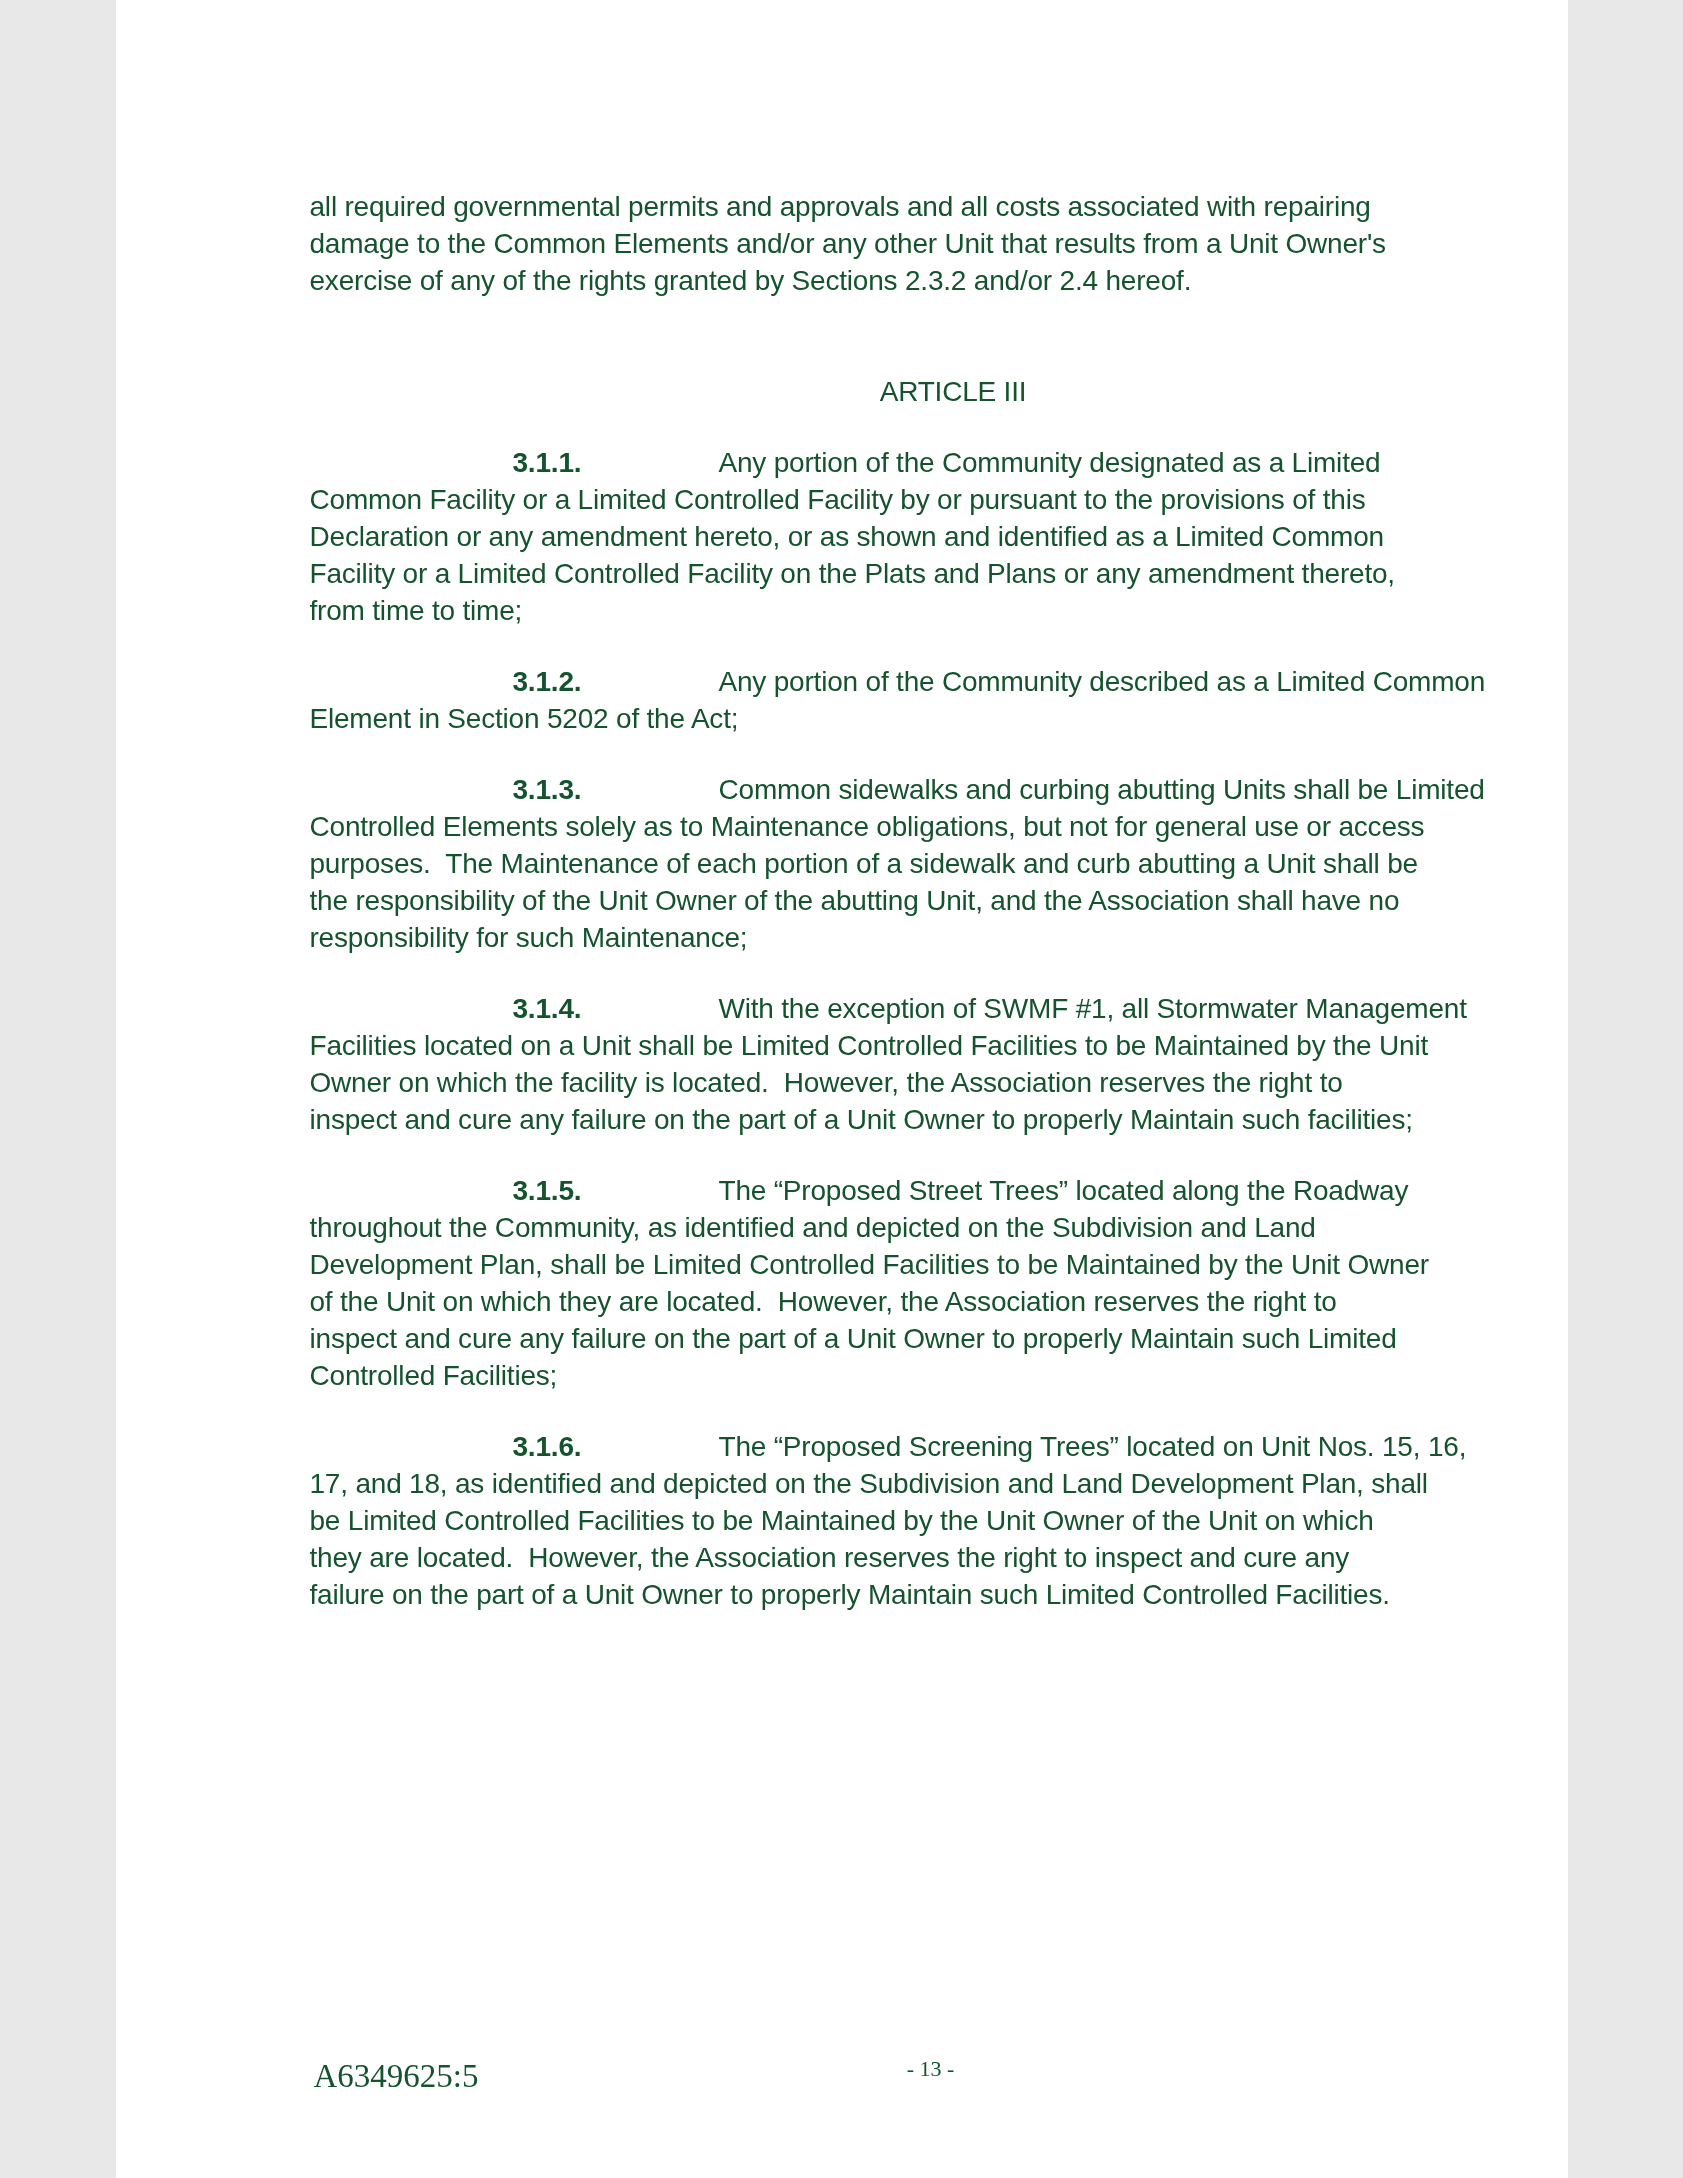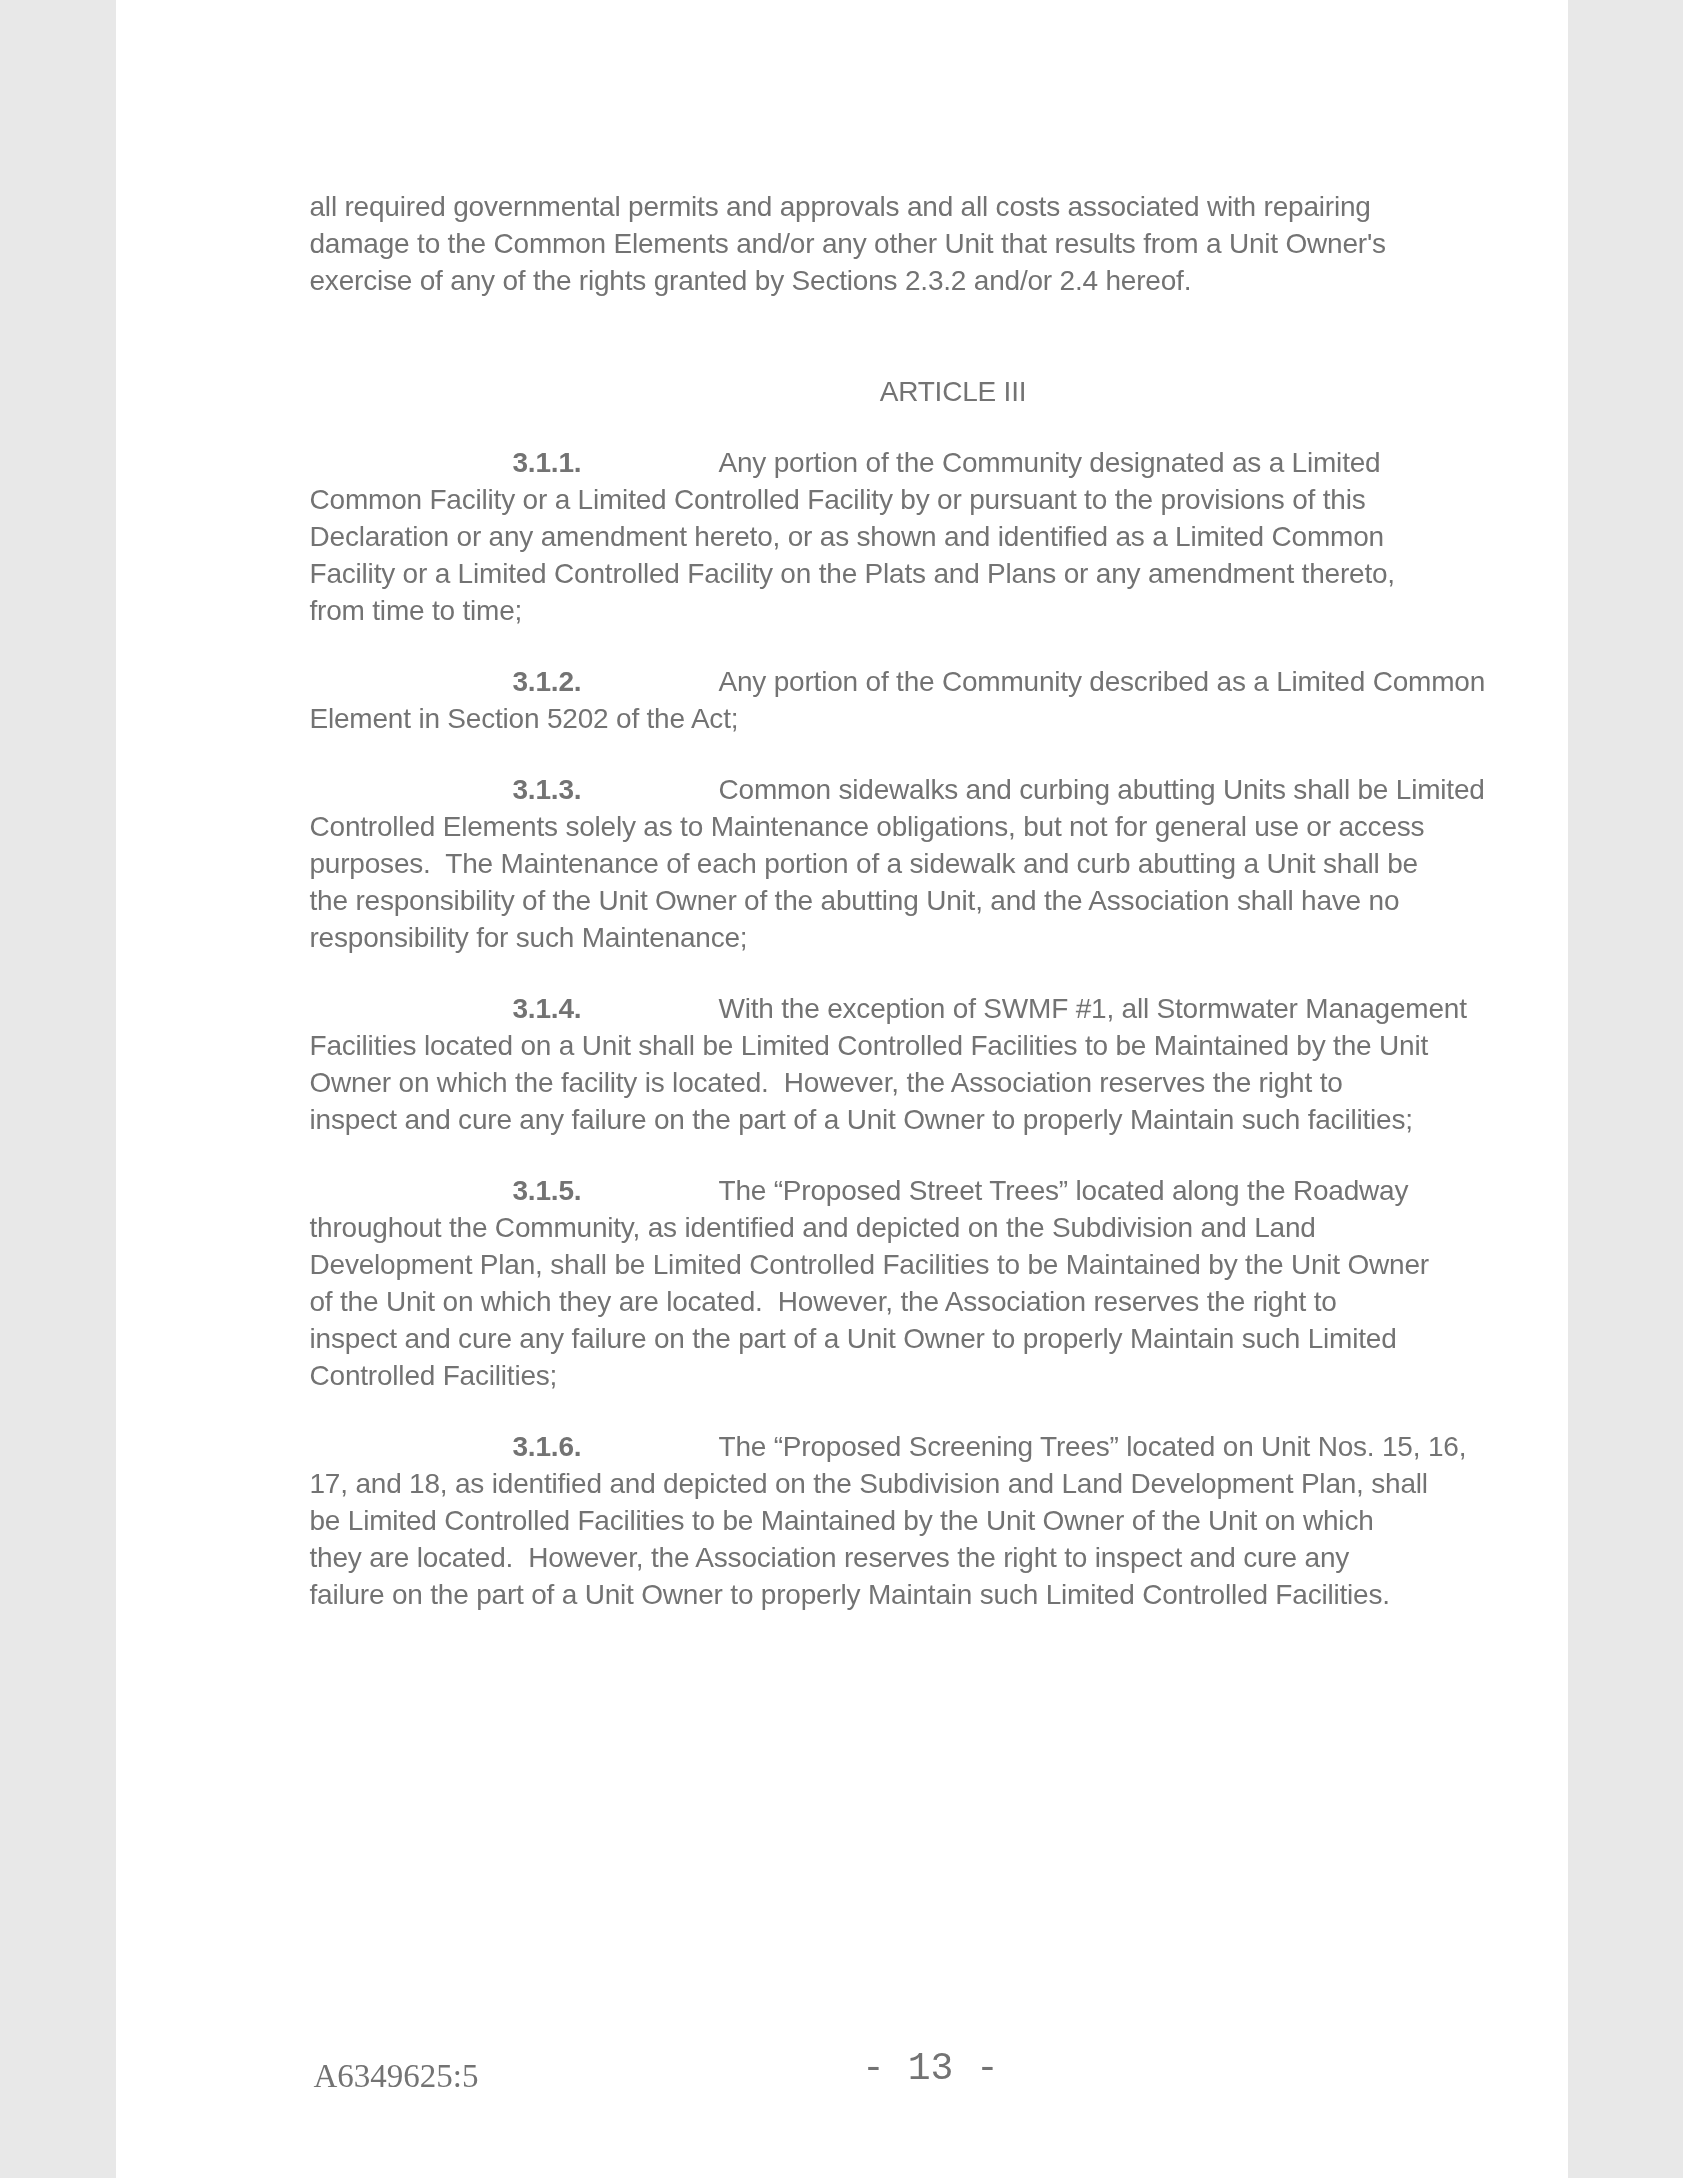--- a/index.html
+++ b/index.html
@@ -2,21 +2,21 @@
 <html><head>
 <meta charset="utf-8">
 <style>
   html, body { margin: 0; padding: 0; background: #e8e8e8; }
   .page {
     position: relative;
     width: 1452px;
     height: 2178px;
     margin: 0 auto;
     background: #ffffff;
-    color: #737373;
+    color: #14532d;
     font-family: "Liberation Sans", sans-serif;
     font-size: 28px;
     line-height: 37px;
     letter-spacing: -0.2px;
     overflow: hidden;
   }
   .content {
     position: absolute;
     left: 194px;
     top: 188px;
@@ -47,22 +47,22 @@
     font-family: "Liberation Serif", serif;
     font-size: 33px;
     line-height: 30px;
     letter-spacing: 0;
   }
   .footer-page {
     position: absolute;
     left: 815px;
     top: 2049px;
     transform: translateX(-50%);
-    font-family: Liberation Mono, monospace;
-    font-size: 38px;
+    font-family: Liberation Serif, serif;
+    font-size: 22px;
     line-height: 40px;
     letter-spacing: 0;
     white-space: nowrap;
   }
 </style>
 </head>
 <body>
 
 <div class="page">
   <div class="content">

